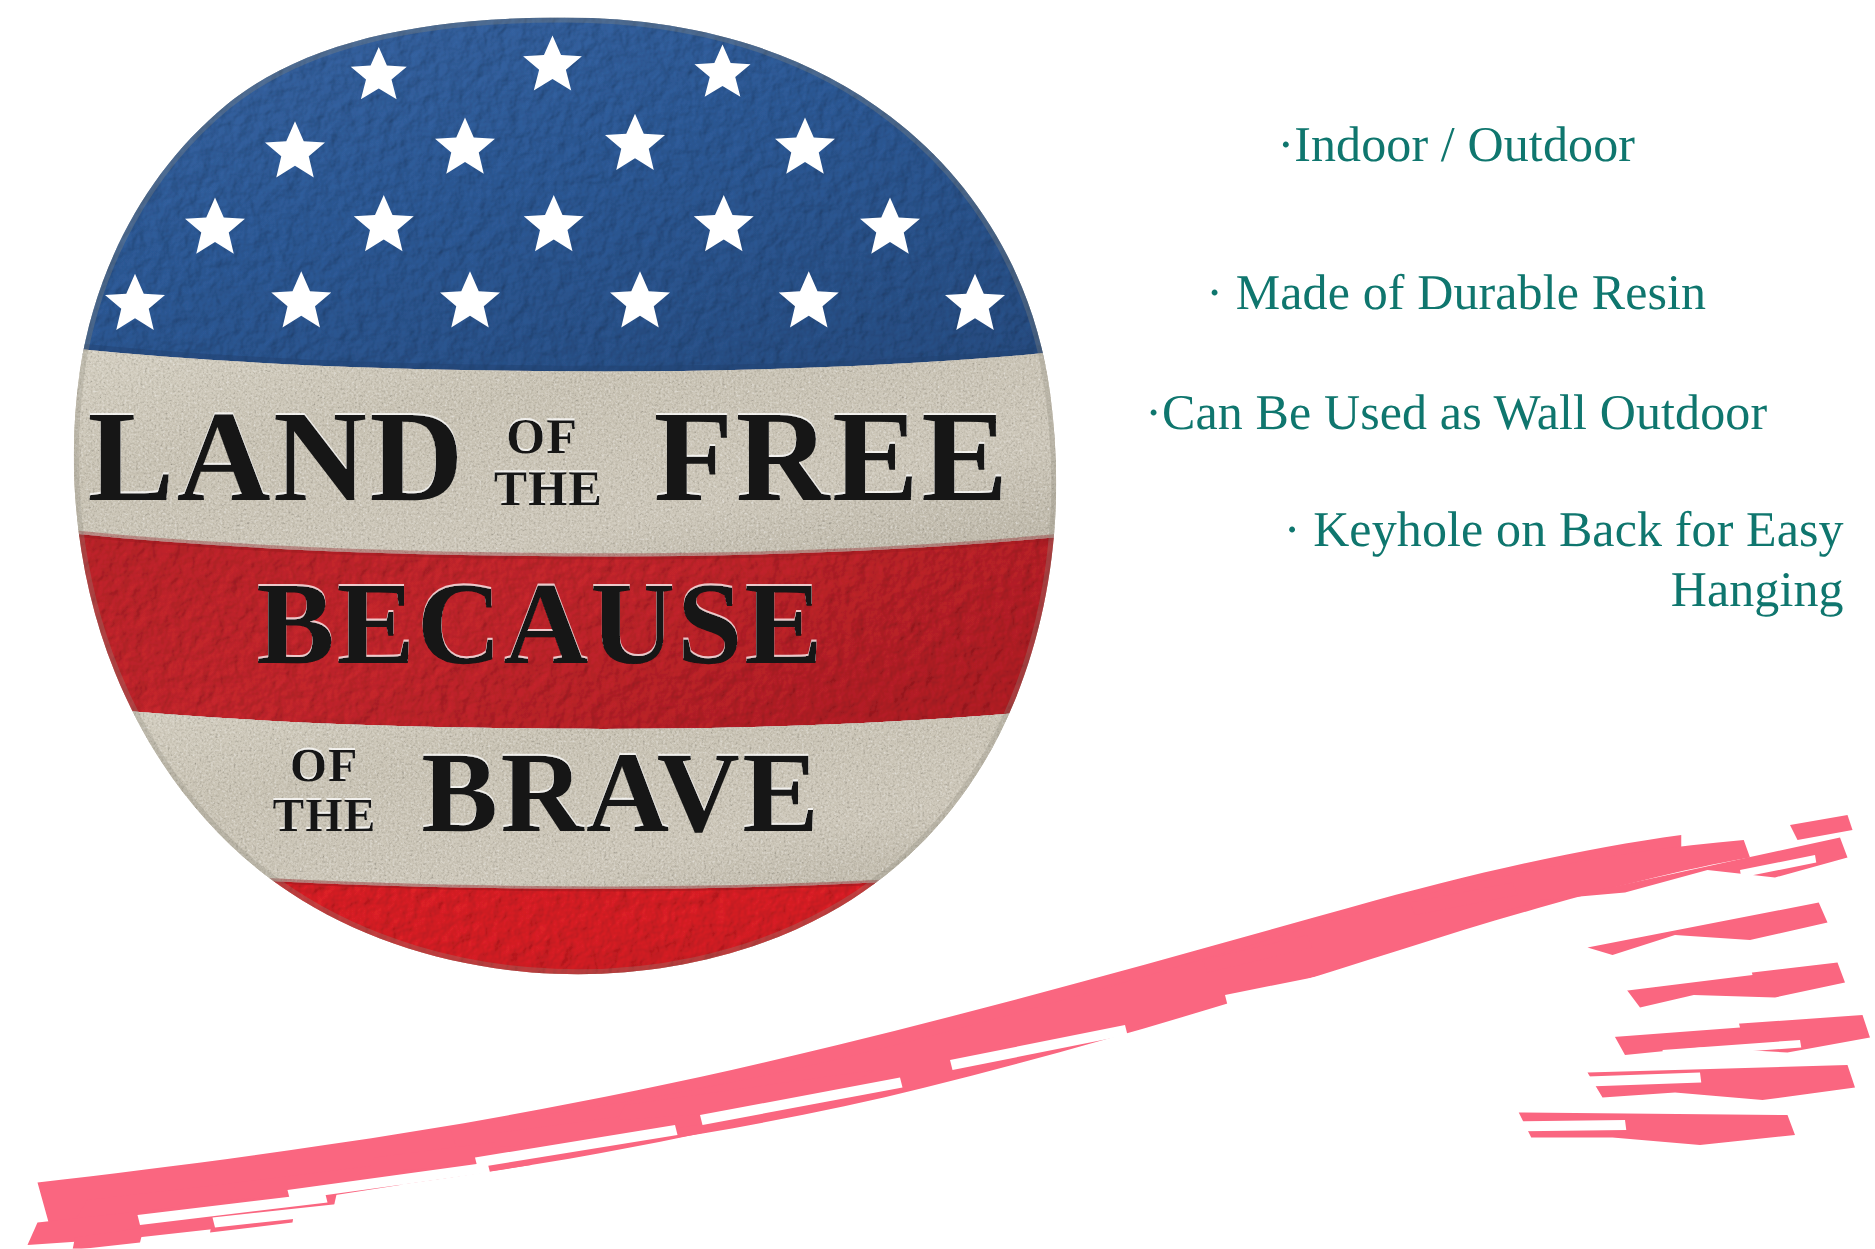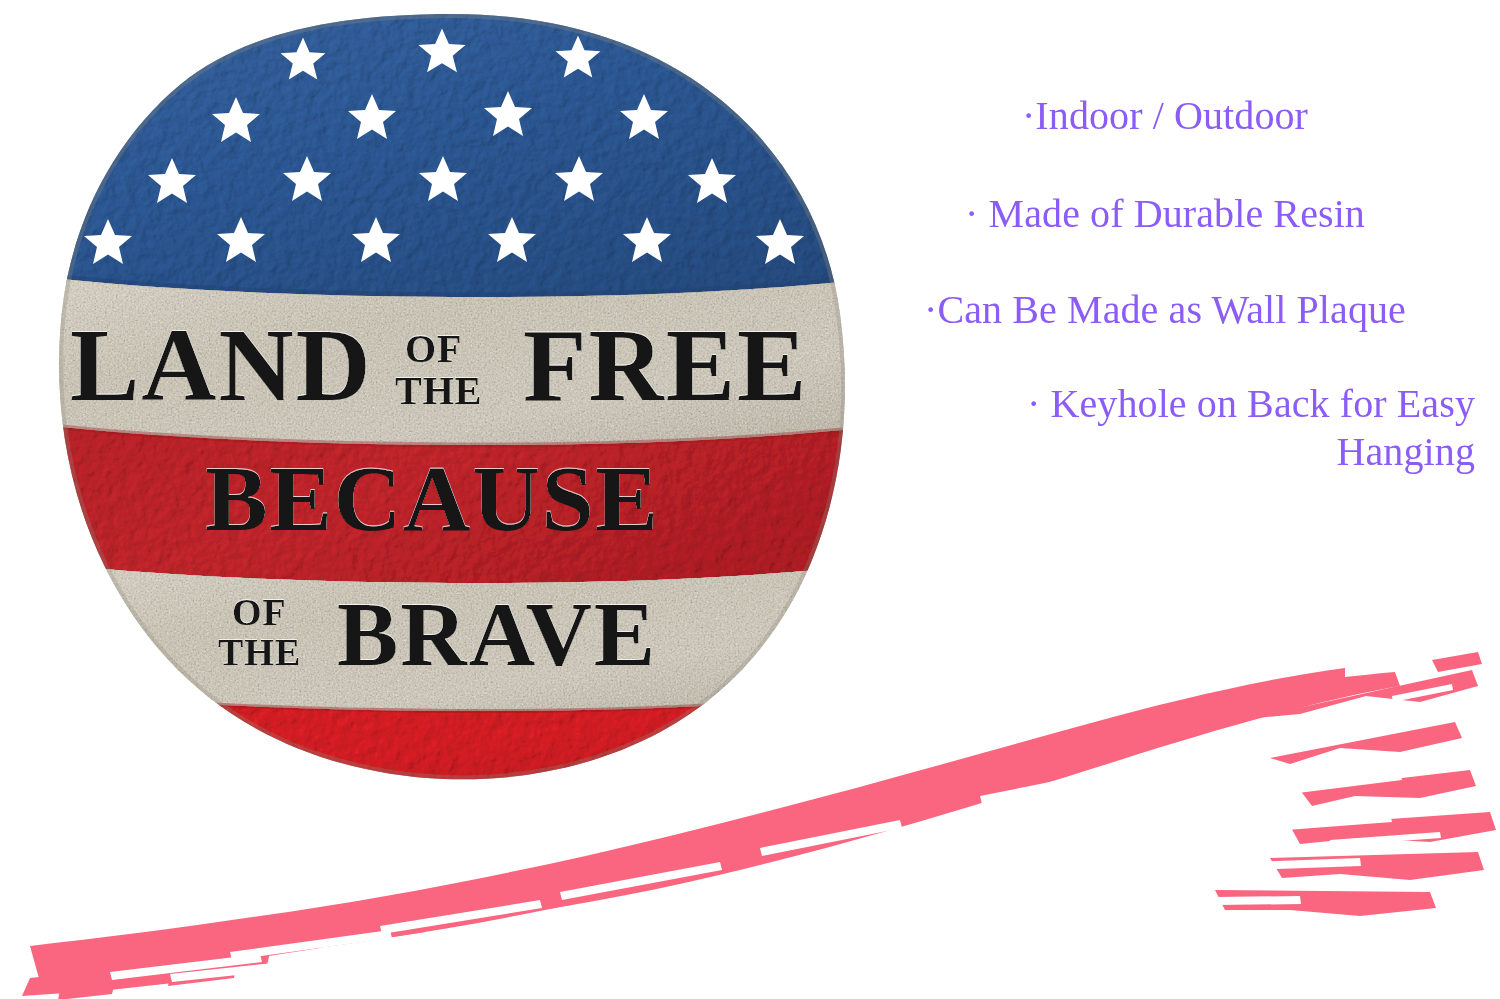--- a/index.html
+++ b/index.html
@@ -49,30 +49,30 @@
 
   
   #feature-list {
     position: absolute;
     left: 855px;
     top: 92px;
     width: 620px;
     text-align: center;
   }
   .feature-item {
-    color: #8b5cf6;
+    color: #0f766e;
     font-family: "Liberation Serif", "DejaVu Serif", serif;
     font-size: 40px;
     line-height: 1.20;
     font-weight: 400;
     letter-spacing: 0.1px;
     white-space: pre-wrap;
   }
   .fi-1 { margin-top: 0px; }
-  .fi-2 { margin-top: 50px; }
+  .fi-2 { margin-top: 70px; }
   .fi-3 { margin-top: 48px; }
   .fi-4 { margin-top: 46px; text-align: right; }
 
   
   .plaque-text {
     font-family: "Liberation Serif", "DejaVu Serif", serif;
     fill: #141414;
   }
 </style>
 </head>
@@ -355,18 +355,18 @@
         <path d="M470,300 L340,316 L342,324 L472,308 Z"></path>
         <path d="M1330,210 L1440,202 L1441,208 L1331,216 Z"></path>
         <path d="M1392,66 L1452,54 L1453,60 L1393,72 Z"></path>
       </g>
     </svg>
   </div>
 
   <div id="feature-list">
     <div class="feature-item fi-1">·Indoor / Outdoor</div>
     <div class="feature-item fi-2">· Made of Durable Resin</div>
-    <div class="feature-item fi-3">·Can Be Made as Wall Plaque</div>
+    <div class="feature-item fi-3">·Can Be Used as Wall Outdoor</div>
     <div class="feature-item fi-4">· Keyhole on Back for Easy
 Hanging</div>
   </div>
 
 </div>
 
 </body></html>

